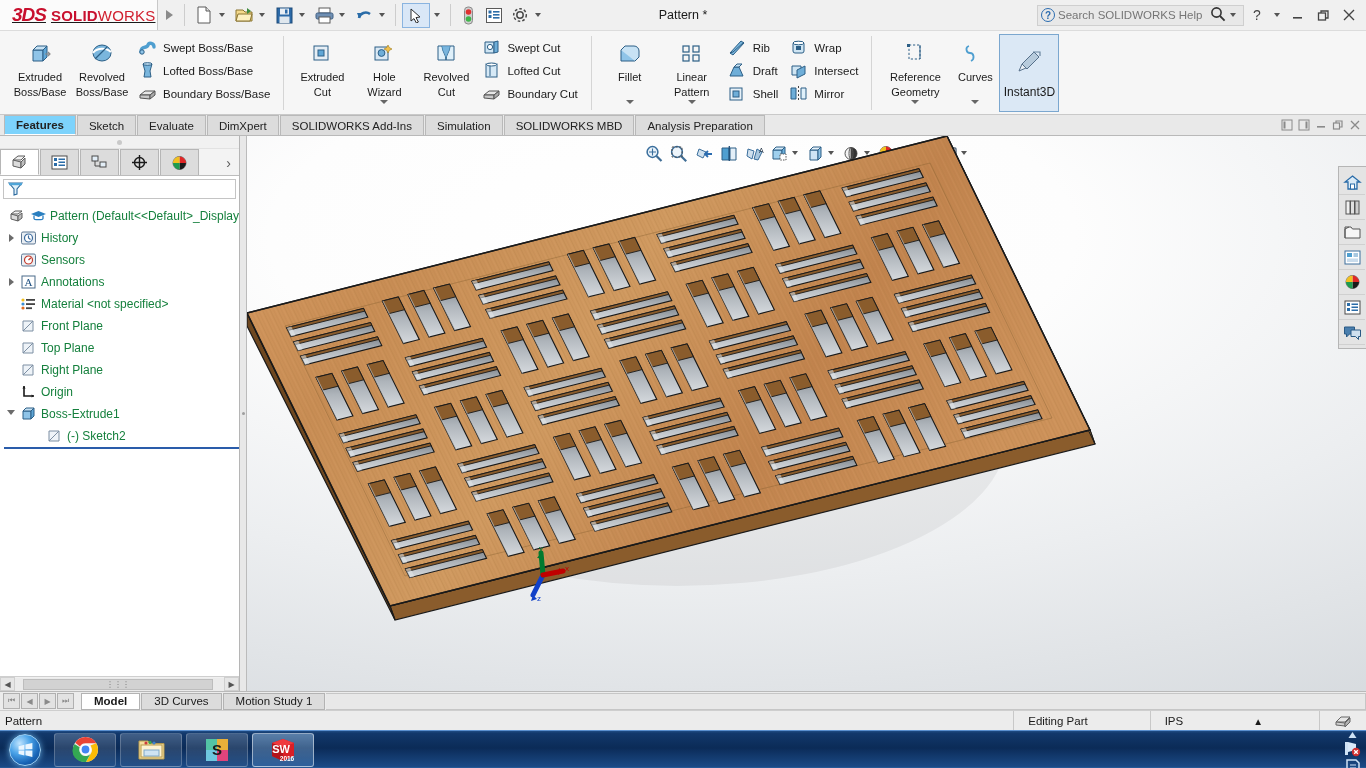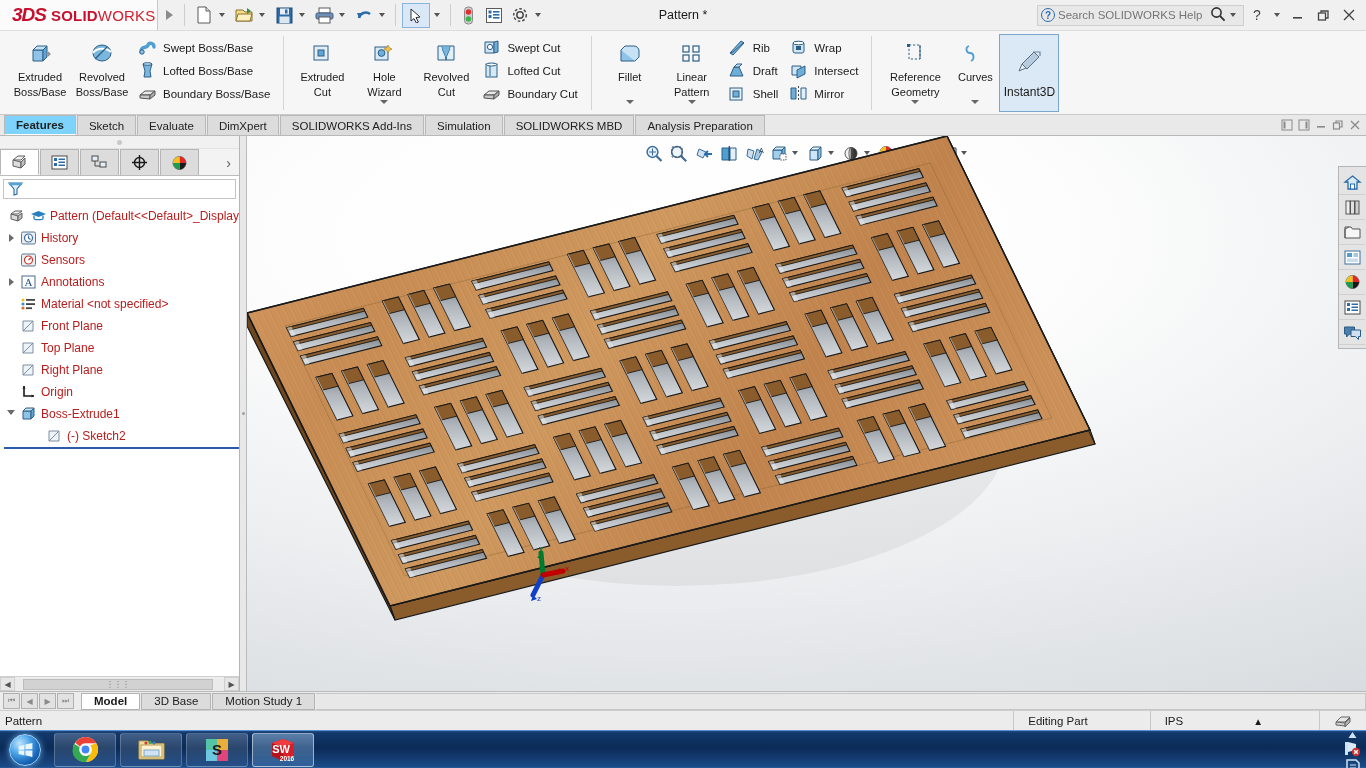--- a/index.html
+++ b/index.html
@@ -11,21 +11,21 @@
   }
   .app { width: 1366px; height: 768px; position: relative; display: flex; flex-direction: column; }
 
   
   .titlebar {
     height: 31px; background: #f0f0f0; display: flex; align-items: center;
     border-bottom: 1px solid #dcdcdc; position: relative; flex: 0 0 31px;
   }
   .logo-box {
     width: 158px; height: 30px; background: #fbfbfb; border-right: 1px solid #c8c8c8;
-    display: flex; align-items: center; padding-left: 12px;
+    display: flex; align-items: center; padding-left: 12px; text-decoration: underline;
   }
   .logo-3ds { color: #c8102e; font-weight: bold; font-size: 19px; font-style: italic; letter-spacing: -1px; }
   .logo-sw { font-size: 15px; font-weight: bold; color: #c8102e; letter-spacing: .2px; margin-left: 5px; }
   .logo-sw .works { font-weight: normal; color: #d1202f; }
   .tri-btn { width: 22px; height: 30px; display: flex; align-items: center; justify-content: center; }
   .tri-r { width: 0; height: 0; border-left: 7px solid #8b8b8b; border-top: 5px solid transparent; border-bottom: 5px solid transparent; }
 
   .tb-group { display: flex; align-items: center; height: 31px; padding: 0 2px; }
   .tb-item { display: flex; align-items: center; height: 26px; padding: 0 2px; cursor: default; }
   .tb-ico { width: 22px; height: 22px; display: flex; align-items: center; justify-content: center; }
@@ -79,21 +79,21 @@
   .lp-tab { width: 39px; height: 26px; display: flex; align-items: center; justify-content: center; background: #dcdcdc; border: 1px solid #b6b6b6; border-bottom: none; margin-right: 1px; }
   .lp-tab.active { background: #fff; border-bottom: 1px solid #fff; }
   .lp-expand { margin-left: auto; padding: 0 8px 4px 0; color: #5a5a5a; font-size: 14px; }
   .filterbar { height: 20px; margin: 3px 3px 0; border: 1px solid #c4c4c4; background: #fff; display: flex; align-items: center; padding-left: 3px; }
   .tree { flex: 1 1 auto; padding: 6px 0 0 4px; overflow: hidden; font-size: 12px; }
   .tnode { display: flex; align-items: center; height: 22px; white-space: nowrap; }
   .tarrow { width: 14px; display: flex; align-items: center; justify-content: center; }
   .tarrow .a { width: 0; height: 0; border-left: 5px solid #6b6b6b; border-top: 4px solid transparent; border-bottom: 4px solid transparent; }
   .tarrow .a.down { border-left: 4px solid transparent; border-right: 4px solid transparent; border-top: 5px solid #6b6b6b; }
   .ticon { width: 20px; height: 18px; display: flex; align-items: center; justify-content: center; margin-right: 3px; }
-  .tlabel { font-size: 12px; color: #b91c1c; }
+  .tlabel { font-size: 12px; color: #15803d; }
   .tree-underline { height: 2px; background: #2a5caa; margin: 0; }
   .lp-hscroll { height: 15px; background: #f0f0f0; border-top: 1px solid #cfcfcf; display: flex; align-items: center; }
   .hs-arrow { width: 15px; height: 14px; display: flex; align-items: center; justify-content: center; font-size: 8px; color: #555; background: #e6e6e6; border: 1px solid #cfcfcf; }
   .hs-track { flex: 1; height: 13px; background: #ebebeb; position: relative; }
   .hs-thumb { position: absolute; left: 8px; width: 190px; top: 1px; height: 11px; background: #d2d2d2; border: 1px solid #bdbdbd; display: flex; align-items: center; justify-content: center; font-size: 8px; color: #777; }
 
   .panel-splitter { width: 7px; background: #e8e8e8; border-right: 1px solid #bbb; display: flex; align-items: center; justify-content: center; }
   .panel-splitter .dot { width: 3px; height: 3px; border-radius: 50%; background: #9e9e9e; }
 
   
@@ -1334,21 +1334,21 @@
 
   <div class="bottombar">
     <div class="navbtns">
       <div class="navb">⏮</div>
       <div class="navb">◀</div>
       <div class="navb">▶</div>
       <div class="navb">⏭</div>
     </div>
     <div style="width:6px"></div>
     <div class="btab active">Model</div>
-    <div class="btab">3D Base</div>
+    <div class="btab">3D Curves</div>
     <div class="btab">Motion Study 1</div>
     <div class="btab-filler"></div>
   </div>
 
   <div class="statusbar">
     <span class="sb-left">Pattern</span>
     <div class="sb-right">
       <span class="sb-cell">Editing Part</span>
       <span class="sb-cell">IPS</span>
       <span class="sb-cell" style="border-left:none;padding:0 10px">▴</span>

